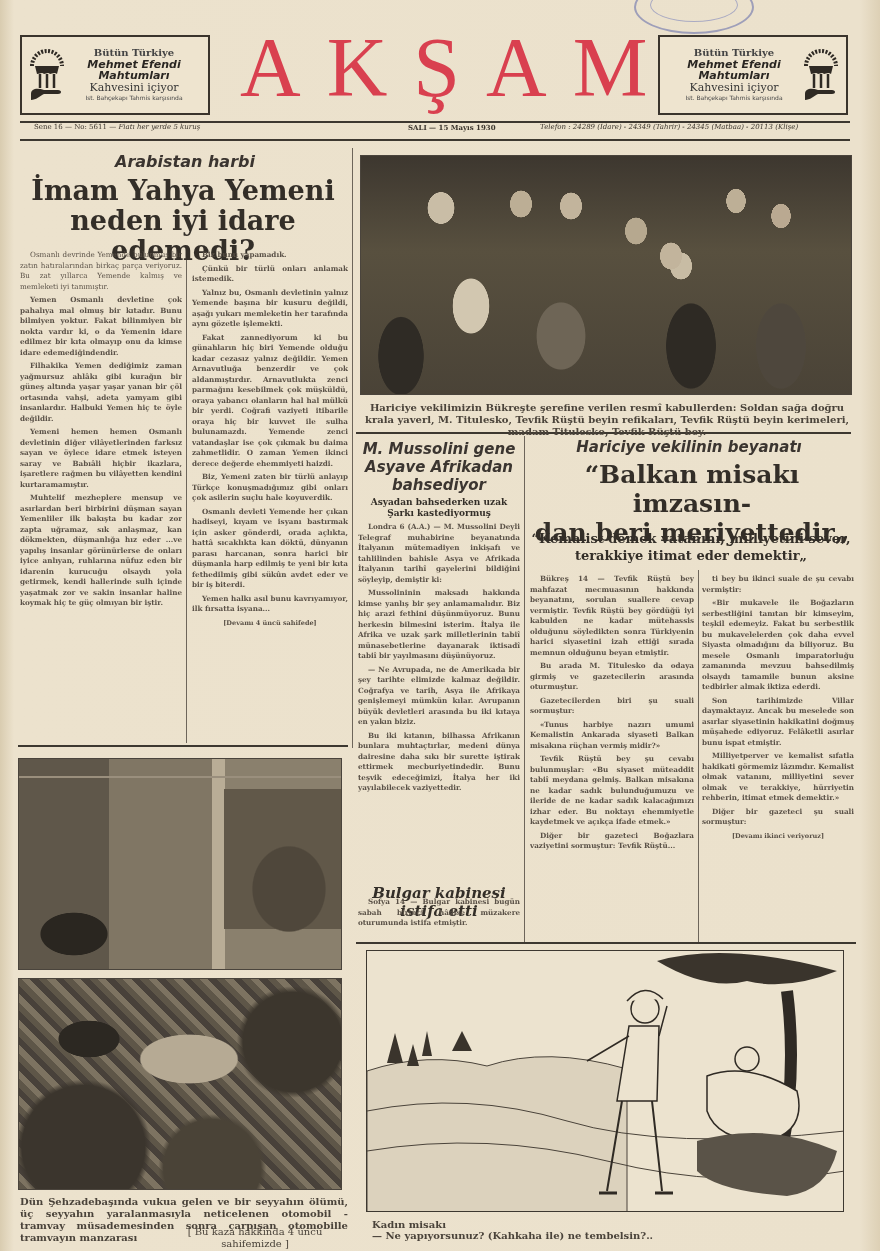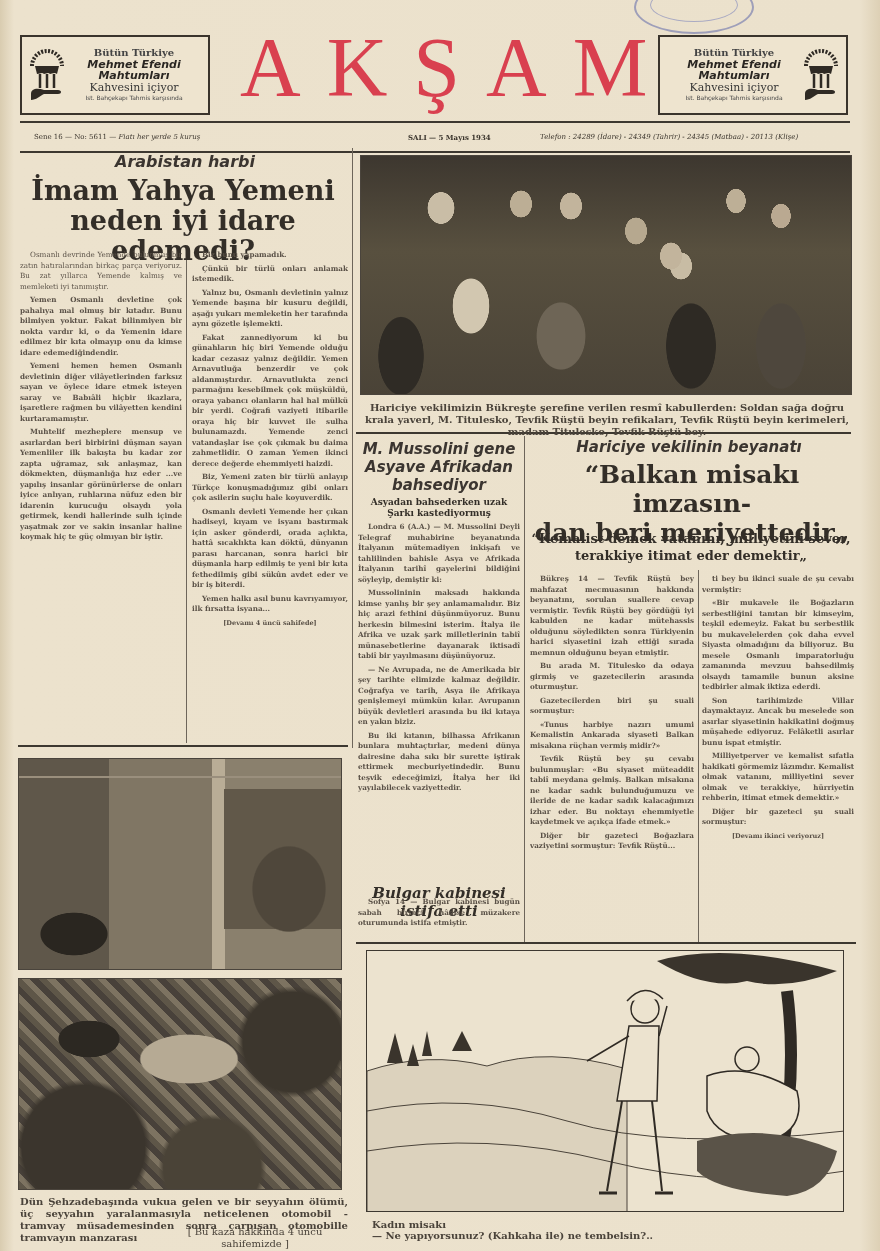--- a/index.html
+++ b/index.html
@@ -38,23 +38,23 @@
   }
   .stamp {
     position: absolute; left: 634px; top: -20px; width: 120px; height: 54px;
     border: 2px solid #8c8fb5; border-radius: 50%; opacity: 0.8;
   }
   .stamp::after {
     content: ""; position: absolute; left: 14px; top: 6px; right: 14px; bottom: 10px;
     border: 1px solid #9a9dc0; border-radius: 50%;
   }
   .info-bar {
-    position: absolute; left: 20px; top: 121px; width: 830px; height: 32px;
+    position: absolute; left: 20px; top: 121px; width: 830px; height: 20px;
     border-top: 2px solid #3d3830; border-bottom: 2px solid #3d3830;
-    display: flex; align-items: center; font-size: 7px; color: #3a342c;
+    display: flex; align-items: flex-start; font-size: 7px; color: #3a342c;
     font-family: "DejaVu Serif", serif;
   }
   .info-bar .left { width: 340px; padding-left: 14px; }
   .info-bar .left i { font-style: italic; }
   .info-bar .mid { width: 140px; padding-left: 48px; font-weight: bold; }
   .info-bar .right { flex: 1; font-style: italic; padding-left: 40px; }
 
   
   .vrule { position: absolute; width: 1px; background: #6d655a; }
   .hrule { position: absolute; height: 2px; background: #3d3830; }
@@ -174,40 +174,41 @@
         <path d="M3 50 C3 44 10 44 16 46 L30 46 C34 46 34 50 30 50 L16 50 C12 52 8 56 3 56 Z" fill="#2f2a24"></path>
       </svg>
     </div>
   </div>
 
   <div class="info-bar">
     <div class="left">
       <span>Sene 16 — No: 5611 —</span>
       <i>Fiatı her yerde 5 kuruş</i>
     </div>
-    <div class="mid">SALI — 5 Mayıs 1934</div>
+    <div class="mid">SALI — 15 Mayıs 1930</div>
     <div class="right">Telefon : 24289 (İdare) - 24349 (Tahrir) - 24345 (Matbaa) - 20113 (Klişe)</div>
   </div>
 
   <div class="vrule" style="left:352px; top:148px; height:600px;"></div>
   <div class="vrule" style="left:186px; top:248px; height:495px;"></div>
   <div class="vrule" style="left:524px; top:436px; height:508px;"></div>
   <div class="vrule" style="left:698px; top:570px; height:374px;"></div>
   <div class="hrule" style="left:18px; top:745px; width:330px;"></div>
   <div class="hrule" style="left:356px; top:432px; width:495px;"></div>
   <div class="hrule" style="left:356px; top:942px; width:500px;"></div>
 
   <div class="kicker" style="left:20px; top:152px; width:330px; font-size:16px;">Arabistan harbi</div>
   <div class="headline" style="left:14px; top:176px; width:338px; font-size:27px;">
     <div>İmam Yahya Yemeni</div>
     <div>neden iyi idare edemedi?</div>
   </div>
   <div class="body-col" style="left:20px; top:250px; width:162px; height:492px;">
     <p style="font-weight:normal;">Osmanlı devrinde Yemende bulunmuş bir zatın hatıralarından birkaç parça veriyoruz. Bu zat yıllarca Yemende kalmış ve memleketi iyi tanımıştır.</p>
     <p>Yemen Osmanlı devletine çok pahalıya mal olmuş bir kıtadır. Bunu bilmiyen yoktur. Fakat bilinmiyen bir nokta vardır ki, o da Yemenin idare edilmez bir kıta olmayıp onu da kimse idare edemediğindendir.</p>
+    <p>Filhakika Yemen dediğimiz zaman yağmursuz ahlâkı gibi kurağın bir güneş altında yaşar yaşar yanan bir çöl ortasında vahşi, adeta yamyam gibi insanlardır. Halbuki Yemen hiç te öyle değildir.</p>
     <p>Yemeni hemen hemen Osmanlı devletinin diğer vilâyetlerinden farksız sayan ve öylece idare etmek isteyen saray ve Babıâli hiçbir ikazlara, işaretlere rağmen bu vilâyetten kendini kurtaramamıştır.</p>
     <p>Muhtelif mezheplere mensup ve asırlardan beri birbirini düşman sayan Yemenliler ilk bakışta bu kadar zor zapta uğramaz, sık anlaşmaz, kan dökmekten, düşmanlığa hız eder ...ve yapılış insanlar görünürlerse de onları iyice anlıyan, ruhlarına nüfuz eden bir idarenin kurucuğu olsaydı yola getirmek, kendi hallerinde sulh içinde yaşatmak zor ve sakin insanlar haline koymak hiç te güç olmıyan bir iştir.</p>
   </div>
   <div class="body-col" style="left:192px; top:250px; width:156px; height:492px;">
     <p>Biz bunu yapamadık.</p>
     <p>Çünkü bir türlü onları anlamak istemedik.</p>
     <p>Yalnız bu, Osmanlı devletinin yalnız Yemende başına bir kusuru değildi, aşağı yukarı memleketin her tarafında aynı gözetle işlemekti.</p>
     <p>Fakat zannediyorum ki bu günahların hiç biri Yemende olduğu kadar cezasız yalnız değildir. Yemen Arnavutluğa benzerdir ve çok aldanmıştırdır. Arnavutlukta zenci parmağını kesebilmek çok müşküldü, oraya yabancı olanların hal hal mülkü bir yerdi. Coğrafi vaziyeti itibarile oraya hiç bir kuvvet ile sulha bulunamazdı. Yemende zenci vatandaşlar ise çok çıkmak bu daima zahmetlidir. O zaman Yemen ikinci derece değerde ehemmiyeti haizdi.</p>
     <p>Biz, Yemeni zaten bir türlü anlayıp Türkçe konuşmadığımız gibi onları çok asilerin suçlu hale koyuverdik.</p>
     <p>Osmanlı devleti Yemende her çıkan hadiseyi, kıyam ve isyanı bastırmak için asker gönderdi, orada açlıkta, hattâ sıcaklıkta kan döktü, dünyanın parası harcanan, sonra harici bir düşmanla harp edilmiş te yeni bir kıta fethedilmiş gibi sükûn avdet eder ve bir iş biterdi.</p>

